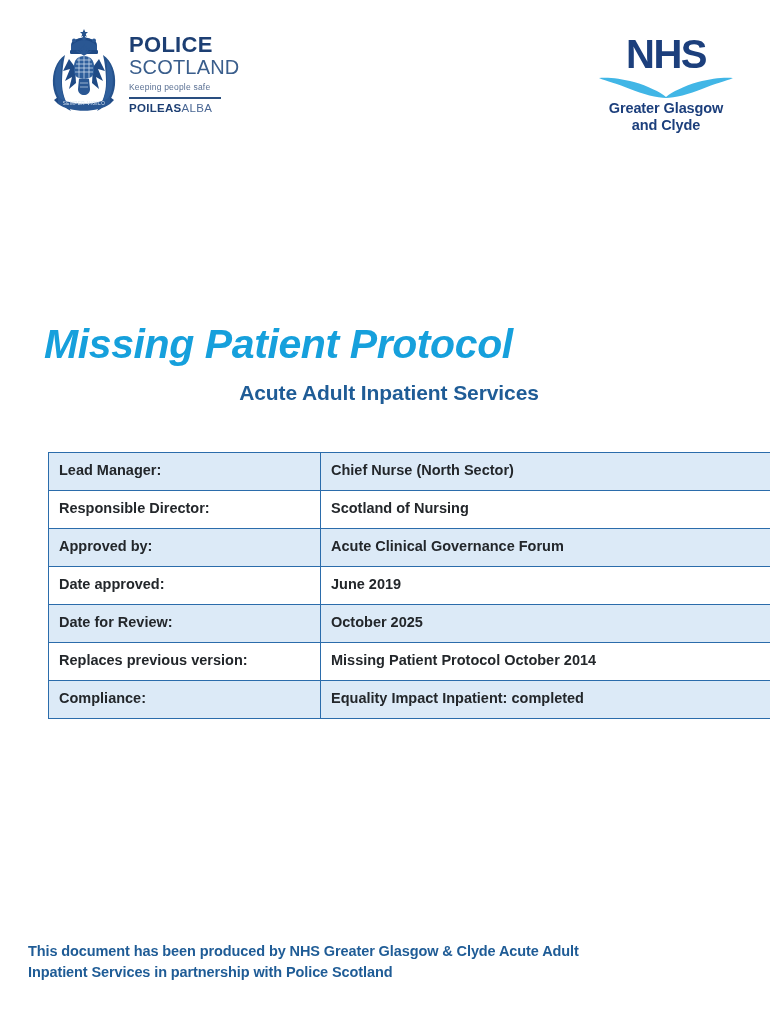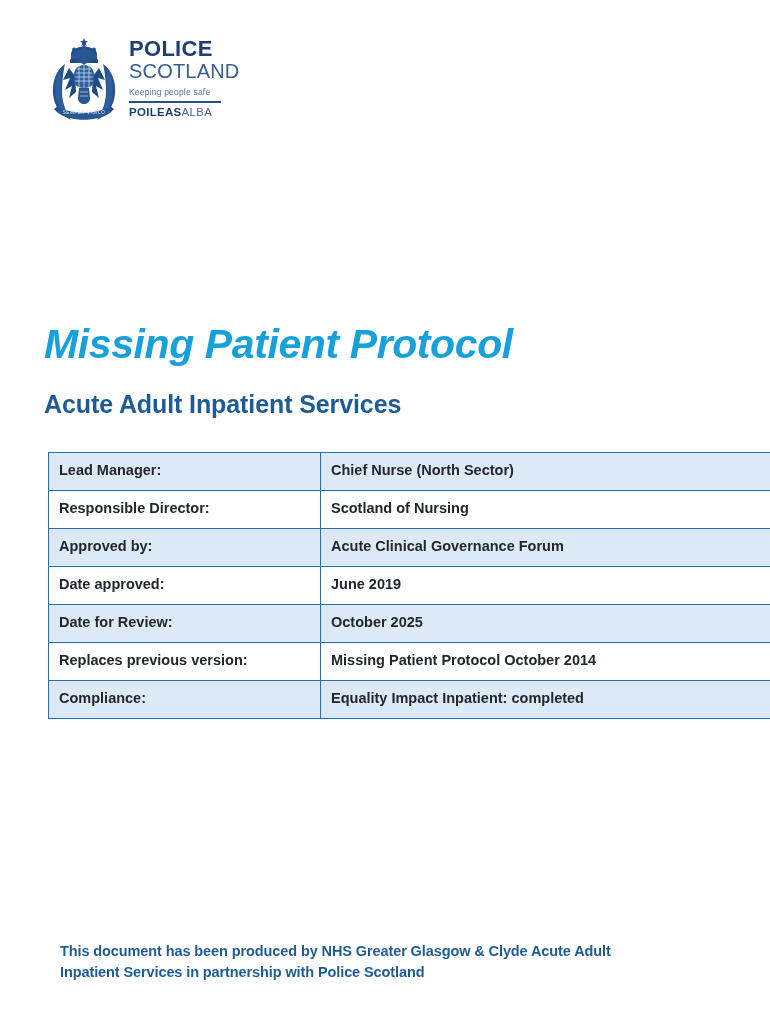--- a/index.html
+++ b/index.html
@@ -40,25 +40,25 @@
     left: 0;
     top: 0;
     width: 770px;
     height: 150px;
     z-index: 2;
   }
 
   .ps-logo {
     position: absolute;
     left: 48px;
-    top: 36px;
+    top: 24px;
     width: 200px;
     height: 98px;
     display: flex;
-    align-items: flex-start;
+    align-items: center;
   }
   .ps-crest {
     width: 72px;
     height: 92px;
     flex: 0 0 72px;
   }
   .ps-words {
     margin-left: 9px;
     padding-top: 2px;
   }
@@ -155,25 +155,26 @@
     font-size: 41px;
     line-height: 1.08;
     color: #16a0dc;
     letter-spacing: -0.4px;
     margin: 0;
     font-style: italic;
   }
   .doc-subtitle {
     font-family: "Liberation Sans", sans-serif;
     font-weight: bold;
-    font-size: 25px;
+    font-size: 21px;
     line-height: 1.2;
     color: #1f5c96;
     letter-spacing: -0.1px;
-    margin: 23px 0 0 0;
+    margin: 14px 0 0 0;
+    text-align: center;
   }
 
   
   .info-table {
     position: absolute;
     left: 48px;
     top: 452px;
     width: 680px;
     border-collapse: collapse;
     table-layout: fixed;
@@ -192,21 +193,21 @@
     height: 20px;
   }
   .info-table tr.shade td { background: #dceaf7; }
   .info-table tr.plain td { background: #ffffff; }
   .info-table td.label { width: 251px; }
   .info-table td.value { width: 429px; }
 
   
   .footer {
     position: absolute;
-    left: 60px;
+    left: 28px;
     top: 941px;
     width: 640px;
     font-family: "Liberation Sans", sans-serif;
     font-weight: bold;
     font-size: 14.5px;
     line-height: 1.45;
     color: #1f5c96;
     letter-spacing: -0.1px;
     z-index: 2;
   }
@@ -265,20 +266,33 @@
 
       <div class="ps-words">
         <div class="ps-police">POLICE</div>
         <div class="ps-scotland">SCOTLAND</div>
         <div class="ps-tagline">Keeping people safe</div>
         <div class="ps-rule"></div>
         <div class="ps-gaelic"><b>POILEAS</b><span>ALBA</span></div>
       </div>
     </div>
 
+    <div class="nhs-logo">
+      <div class="nhs-mark">
+        <div class="nhs-text">NHS</div>
+        <svg class="nhs-swoosh" viewBox="0 0 136 22" xmlns="http://www.w3.org/2000/svg">
+          <path d="M1 2 C8 1 22 2 36 6 C50 10 62 16 68 21 C74 16 86 10 100 6 C114 2 128 1 135 2
+                   C128 5 116 8 104 13 C92 18 76 22 68 22 C60 22 44 18 32 13 C20 8 8 5 1 2 Z" fill="#41b6e6"></path>
+        </svg>
+      </div>
+      <div class="nhs-sub">
+        <div>Greater Glasgow</div>
+        <div>and Clyde</div>
+      </div>
+    </div>
   </div>
 
   <div class="title-block">
     <h1 class="doc-title">Missing Patient Protocol</h1>
     <h2 class="doc-subtitle">Acute Adult Inpatient Services</h2>
   </div>
 
   <table class="info-table">
     <tbody>
       <tr class="shade">

